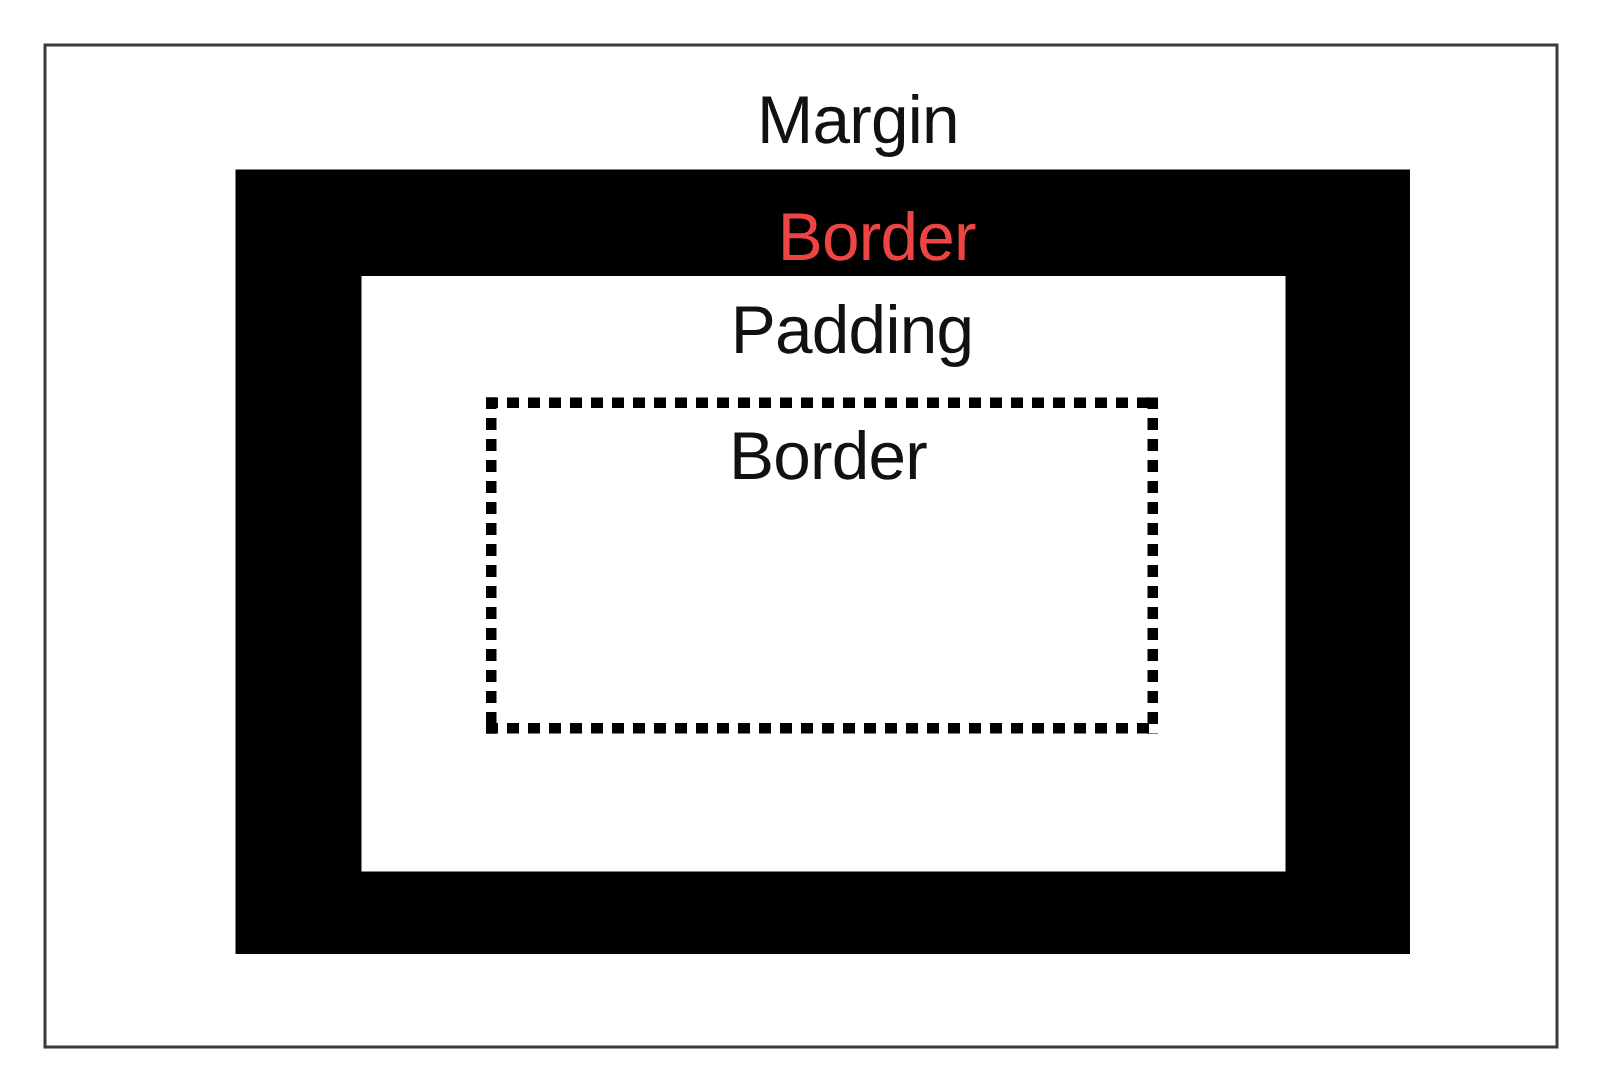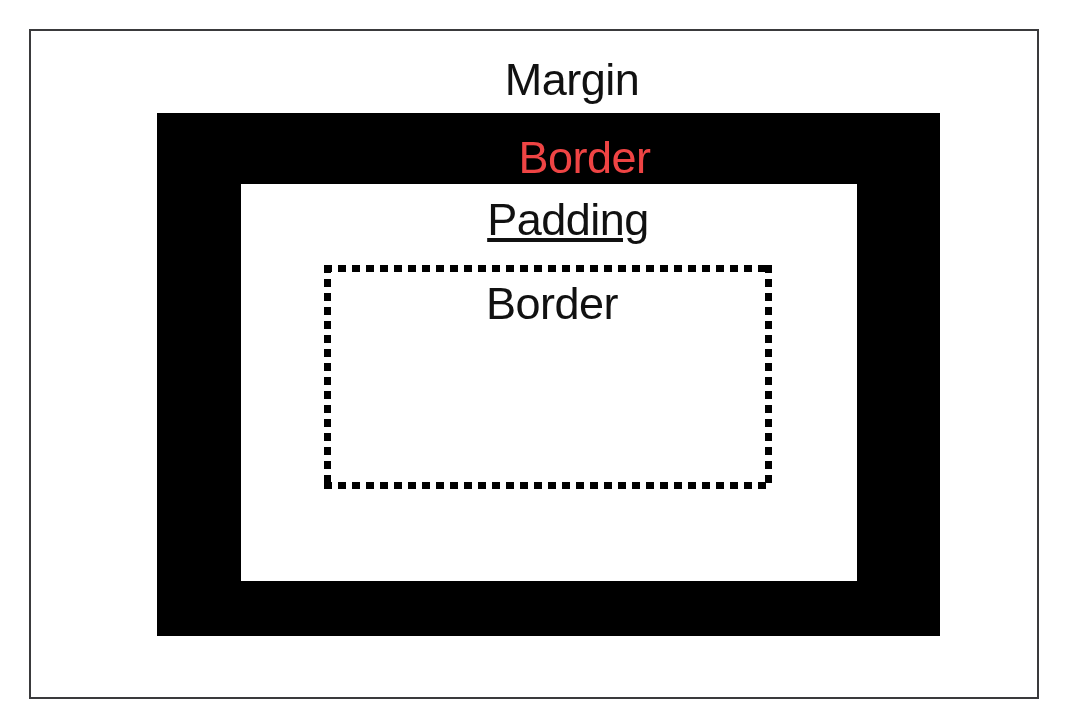--- a/index.html
+++ b/index.html
@@ -89,21 +89,21 @@
     text-align: center;
     font-size: 45px;
     line-height: 1;
     letter-spacing: -0.5px;
     white-space: nowrap;
     font-weight: 400;
   }
   
   .label-margin  { top: 26px;  left: 0;   color: #111111; }
   .label-border  { top: 22px;  left: 12px;   color: #ef4444; }
-  .label-padding { top: 13px;  left: 0;   color: #111111; text-decoration: underline; }
+  .label-padding { top: 13px;  left: 0;   color: #111111; }
   .label-content { top: 16px;  left: 0;   color: #111111; }
 
   .label-margin  { padding-left: 38px; }
   .label-border  { padding-left: 24px; }
   .label-padding { padding-left: 19px; }
   .label-content { padding-left: 4px;  }
 </style>
 </head>
 <body>
 

